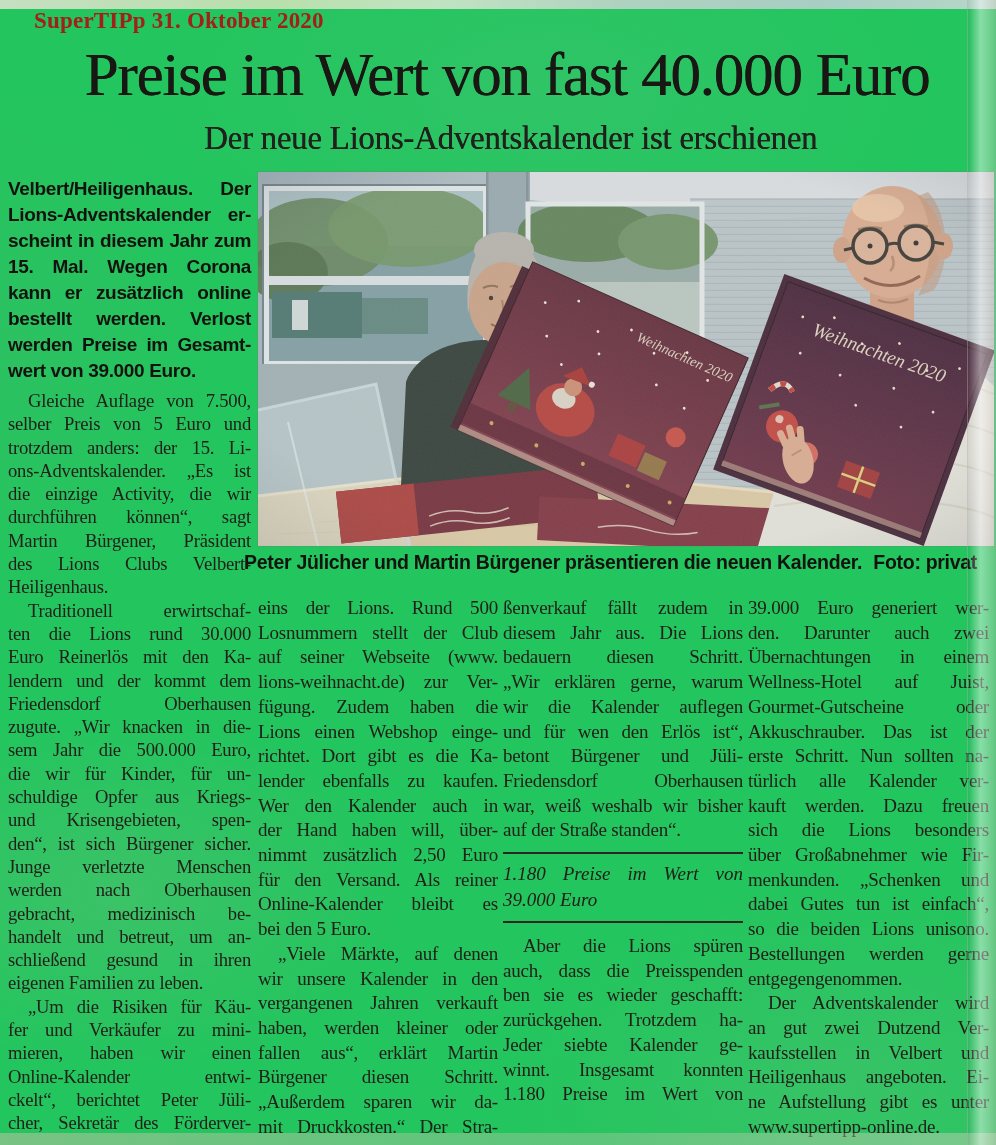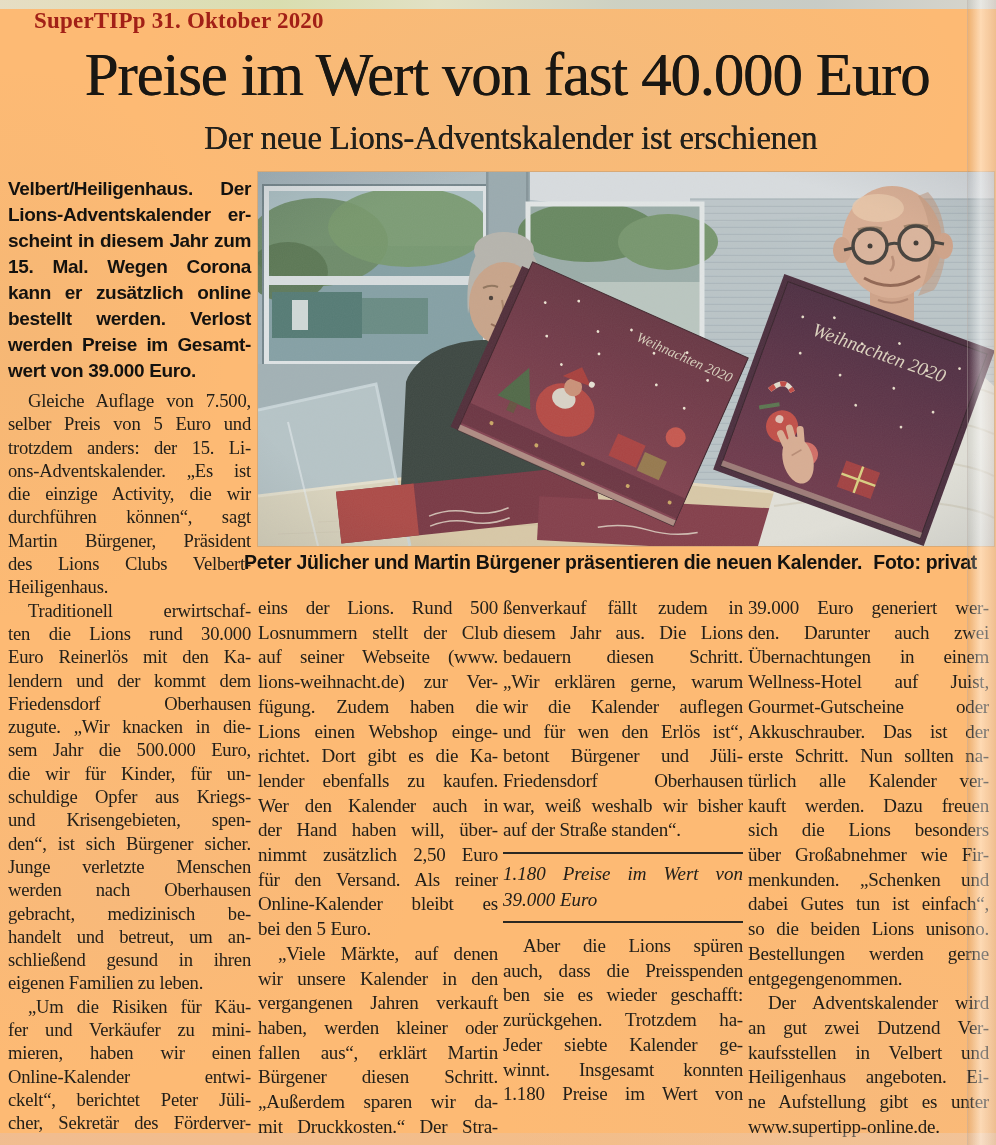--- a/index.html
+++ b/index.html
@@ -1,18 +1,18 @@
 <!DOCTYPE html>
 <html lang="de"><head>
 <meta charset="utf-8">
 <style>
   html,body{margin:0;padding:0;}
   body{width:996px;height:1145px;position:relative;overflow:hidden;
        font-family:"Liberation Serif", serif; background:#e9e6df;}
-  .page{position:absolute;inset:0;background:#fdba74;}
+  .page{position:absolute;inset:0;background:#22c55e;}
   
   .page::before{content:"";position:absolute;inset:0;pointer-events:none;
     background:
       radial-gradient(420px 260px at 12% 78%, rgba(214,178,160,0.14), transparent 70%),
       radial-gradient(500px 300px at 85% 95%, rgba(210,180,165,0.12), transparent 70%),
       radial-gradient(600px 300px at 55% 8%, rgba(170,190,180,0.10), transparent 70%),
       radial-gradient(300px 400px at 2% 30%, rgba(160,150,130,0.08), transparent 70%);}
   .top-tint{position:absolute;left:0;top:0;width:100%;height:9px;opacity:.85;
     background:linear-gradient(90deg,#e2e4d2 0%,#d3e4ba 28%,#dde8d2 44%,#c6d5d0 62%,#bfcfd4 82%,#d0dadc 100%);}
   .bottom-tint{position:absolute;left:0;bottom:0;width:100%;height:12px;

